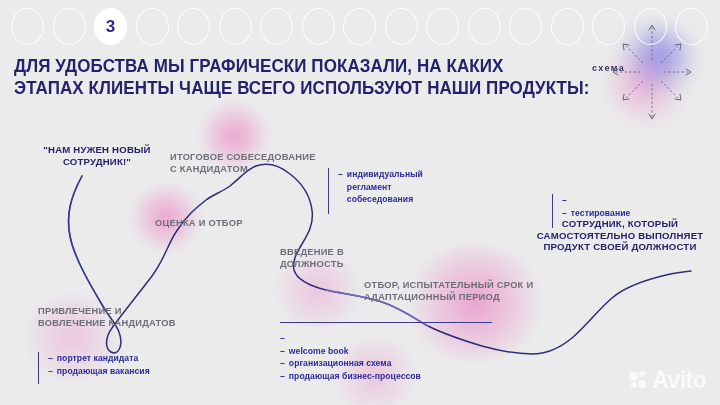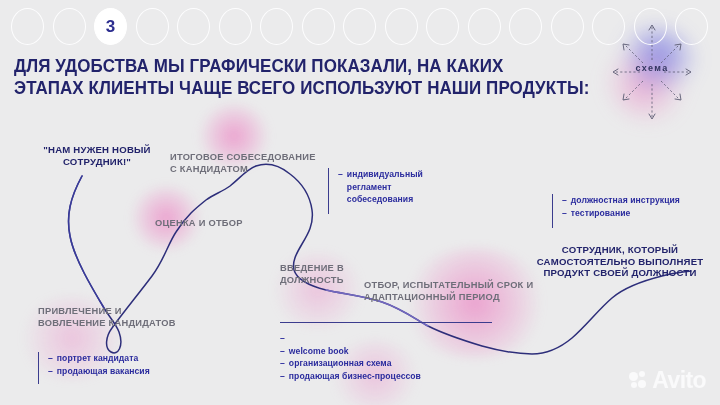--- a/index.html
+++ b/index.html
@@ -69,21 +69,21 @@
     position:absolute; left:12px; top:8px;
     width:96px; height:96px;
     border-radius:50%;
     background:
       radial-gradient(circle at 58% 30%, rgba(70,70,220,0.55) 0%, rgba(70,70,220,0.0) 46%),
       radial-gradient(circle at 42% 62%, rgba(232,120,190,0.50) 0%, rgba(232,120,190,0.0) 52%);
     filter:blur(9px);
   }
   #scheme-word {
     position:absolute; left:0; top:45px; width:120px;
-    text-align:center;
+    text-align:left;
     font-family:"Liberation Sans", sans-serif;
     font-size:9px;
     font-weight:bold;
     letter-spacing:1.4px;
     color:#33345f;
   }
   #scheme-arrows { position:absolute; left:0; top:0; width:120px; height:110px; }
 
   
   #flow-layer { position:absolute; inset:0; width:720px; height:405px; z-index:2; }
@@ -261,39 +261,39 @@
     </svg>
   </div>
 
   <div class="stage-label dark" style="left:22px;  top:144px; width:150px; text-align:center;">"НАМ НУЖЕН НОВЫЙ
 СОТРУДНИК!"</div>
   <div class="stage-label" style="left:170px; top:152px; width:165px;">ИТОГОВОЕ СОБЕСЕДОВАНИЕ
 С КАНДИДАТОМ</div>
   <div class="stage-label" style="left:155px; top:206px; width:130px;margin-top:12px;">ОЦЕНКА И ОТБОР</div>
   <div class="stage-label" style="left:38px;  top:306px; width:160px;">ПРИВЛЕЧЕНИЕ И
 ВОВЛЕЧЕНИЕ КАНДИДАТОВ</div>
-  <div class="stage-label" style="left:280px; top:263px; width:120px;">ВВЕДЕНИЕ В
+  <div class="stage-label" style="left:280px; top:247px; width:120px;">ВВЕДЕНИЕ В
 ДОЛЖНОСТЬ</div>
   <div class="stage-label" style="left:364px; top:280px; width:190px;">ОТБОР, ИСПЫТАТЕЛЬНЫЙ СРОК И
 АДАПТАЦИОННЫЙ ПЕРИОД</div>
-  <div class="stage-label dark center" style="left:528px; top:244px; width:184px;">СОТРУДНИК, КОТОРЫЙ
+  <div class="stage-label dark center" style="left:528px; top:218px; width:184px;">СОТРУДНИК, КОТОРЫЙ
 САМОСТОЯТЕЛЬНО ВЫПОЛНЯЕТ
 ПРОДУКТ СВОЕЙ ДОЛЖНОСТИ</div>
 
   <div class="bullets rule-left" style="left:328px; top:168px; width:130px; height:46px;">
     <ul>
       <li><span class="dash">–</span><span>индивидуальный
 регламент
 собеседования</span></li>
     </ul>
   </div>
 
   <div class="bullets rule-left" style="left:552px; top:194px; width:160px; height:34px;">
     <ul>
-      <li><span class="dash">–</span><span>должностная инструкция</span></li>
+      <li><span class="dash">–</span></li>
       <li><span class="dash">–</span><span>тестирование</span></li>
     </ul>
   </div>
 
   <div class="bullets rule-left" style="left:38px; top:352px; width:170px; height:32px;">
     <ul>
       <li><span class="dash">–</span><span>портрет кандидата</span></li>
       <li><span class="dash">–</span><span>продающая вакансия</span></li>
     </ul>
   </div>

